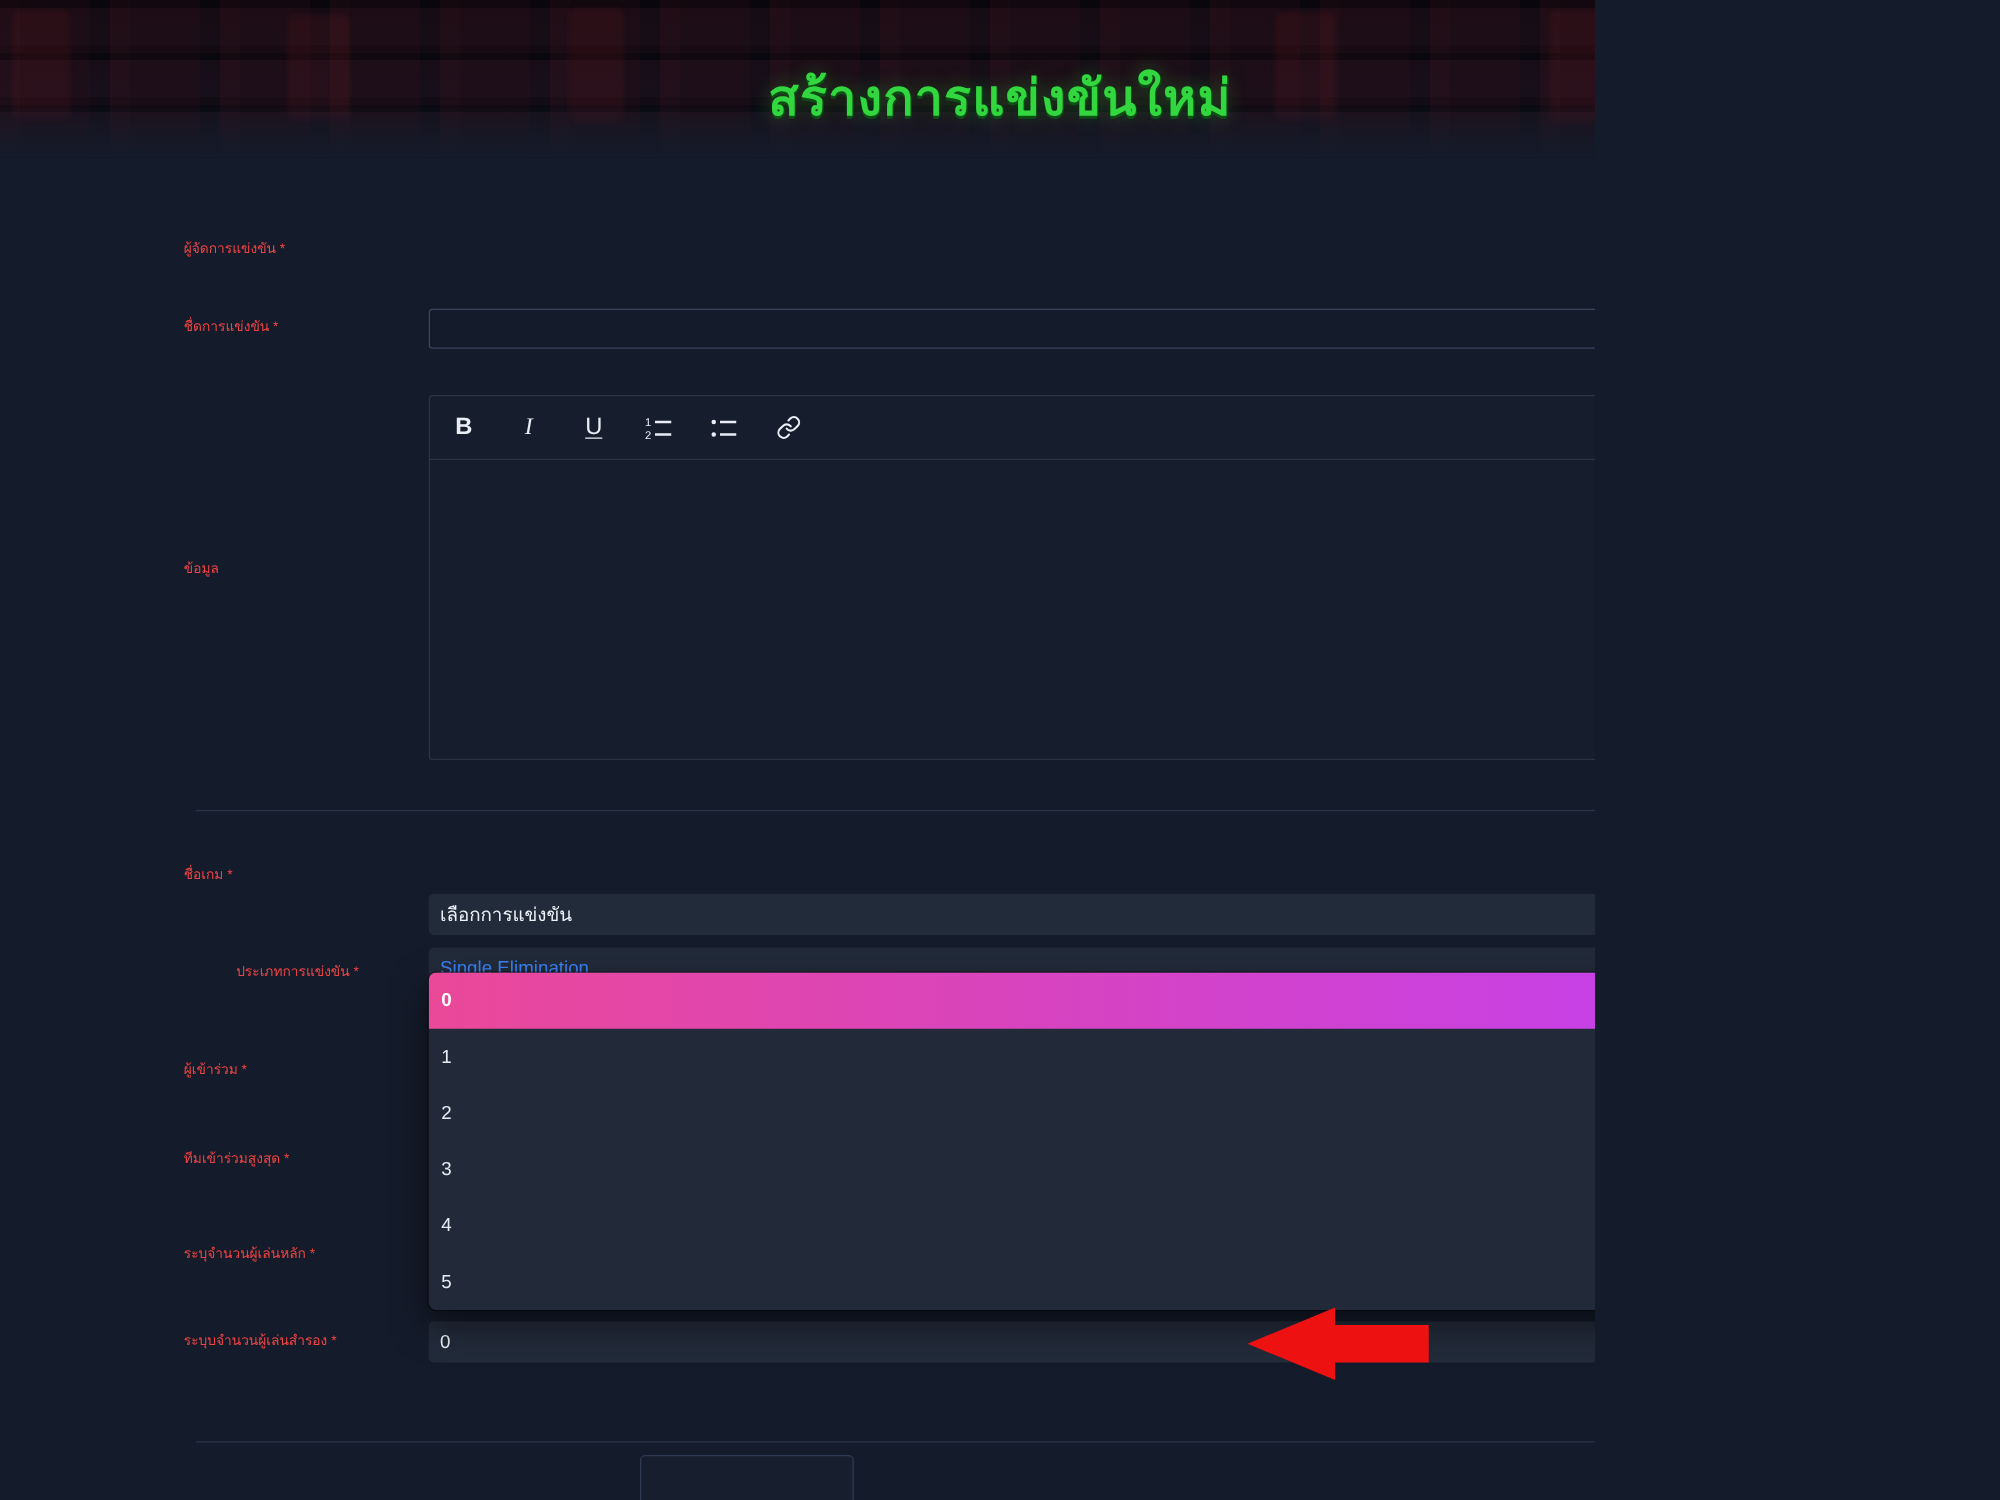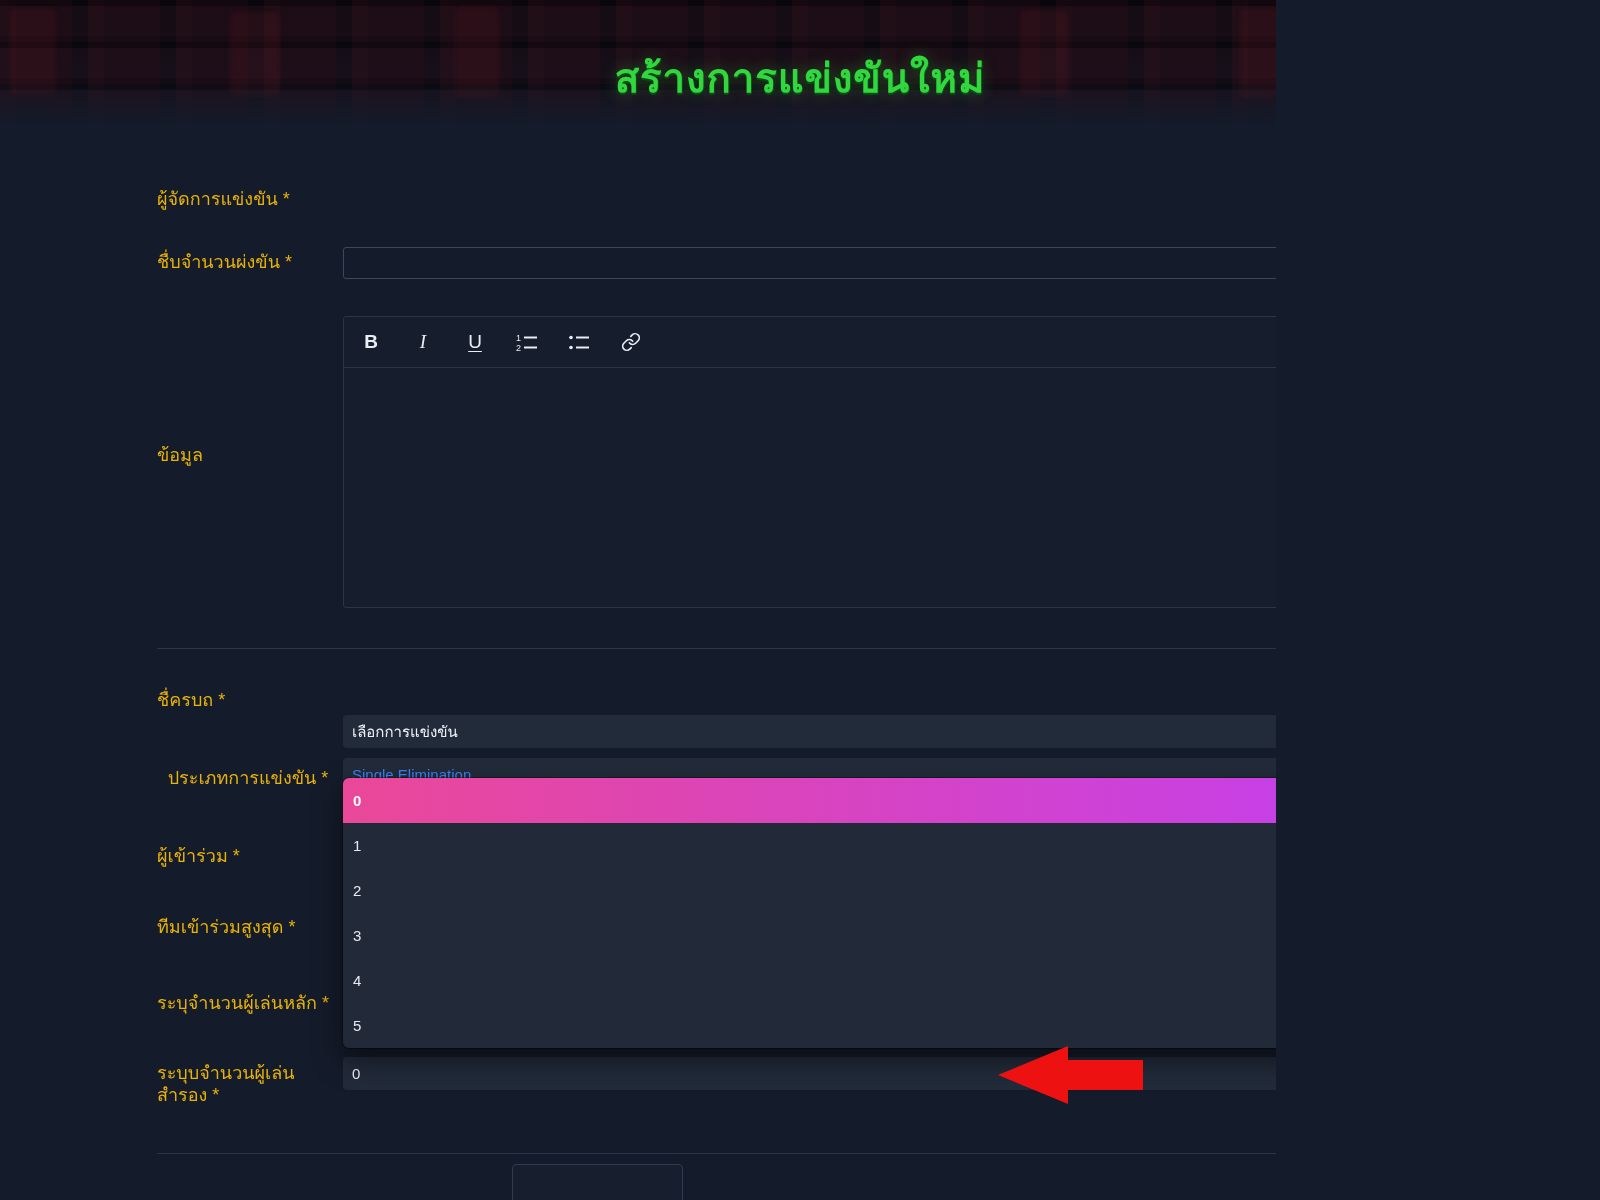--- a/index.html
+++ b/index.html
@@ -16,21 +16,21 @@
   .seat{position:absolute;border-radius:6px;background:rgba(150,30,45,.12);filter:blur(2px);}
 
   .page-title{position:absolute;left:0;top:46px;width:1600px;text-align:center;
     font-size:40px;font-weight:800;letter-spacing:1px;color:#32d73f;
     text-shadow:0 2px 0 #0b4f14,1px 1px 0 #0b4f14,0 0 16px rgba(50,215,63,.40);}
 
   .required-note{position:absolute;left:157px;top:142px;width:1287px;text-align:right;
     font-size:13.5px;color:#96a3b7;}
 
   
-  .flabel{position:absolute;left:157px;width:182px;font-size:18px;color:#eab308;line-height:22px;}
+  .flabel{position:absolute;left:147px;width:182px;font-size:11px;color:#ef4444;line-height:22px;}
   .field{position:absolute;left:343px;width:1101px;box-sizing:border-box;}
   .select{background:#222b3a;border-radius:4px;display:flex;align-items:center;
     padding:0 18px 0 9px;color:#eef2f8;font-size:15px;cursor:pointer;}
   .select .chev{margin-left:auto;display:flex;align-items:center;}
   .text-input{background:transparent;border:1px solid #3b475e;border-radius:3px;height:32px;
     color:#eef2f8;font-size:15px;padding:0 8px;outline:none;width:1101px;box-sizing:border-box;}
 
   
   .editor{border:1px solid #2b3544;border-radius:3px;height:292px;background:rgba(255,255,255,0.01);}
   .editor-toolbar{height:50px;border-bottom:1px solid #2b3544;display:flex;align-items:center;
@@ -71,21 +71,21 @@
     <div class="seat" style="left:230px;top:12px;width:50px;height:84px;"></div>
     <div class="seat" style="left:455px;top:6px;width:44px;height:92px;"></div>
     <div class="seat" style="left:1020px;top:10px;width:48px;height:86px;"></div>
     <div class="seat" style="left:1240px;top:8px;width:46px;height:90px;"></div>
     <div class="seat" style="left:1470px;top:12px;width:50px;height:84px;"></div>
   </div>
   <div class="page-title">สร้างการแข่งขันใหม่</div>
 
   <div class="flabel" style="top:188px;">ผู้จัดการแข่งขัน *</div>
 
-  <div class="flabel" style="top:251px;">ชื่บจำนวนผ่งขัน *</div>
+  <div class="flabel" style="top:251px;">ชื่ดการแข่งขัน *</div>
   <input class="field text-input" style="top: 247px;" value="">
 
   <div class="flabel" style="top:444px;">ข้อมูล</div>
   <div class="field editor" style="top:316px;">
     <div class="editor-toolbar">
       <button class="tbtn bold">B</button>
       <button class="tbtn italic">I</button>
       <button class="tbtn underline">U</button>
       <button class="tbtn">
         <svg width="22" height="20" viewBox="0 0 22 20">
@@ -108,21 +108,21 @@
           <path d="M10 13a5 5 0 0 0 7.54.54l3-3a5 5 0 0 0-7.07-7.07l-1.72 1.71"></path>
           <path d="M14 11a5 5 0 0 0-7.54-.54l-3 3a5 5 0 0 0 7.07 7.07l1.71-1.71"></path>
         </svg>
       </button>
     </div>
     <div class="editor-content"></div>
   </div>
 
   <div class="divider" style="top:648px;"></div>
 
-  <div class="flabel" style="top:689px;">ชื่ครบถ *</div>
+  <div class="flabel" style="top:689px;">ชื่อเกม *</div>
   <div class="field select" style="top:684px;height:33px;margin-top:31px;">
     <span>เลือกการแข่งขัน</span>
     <span class="chev">
       <svg width="18" height="18" viewBox="0 0 24 24" fill="none" stroke="#97a1b4" stroke-width="2.2" stroke-linecap="round" stroke-linejoin="round">
           <polyline points="6 9 12 15 18 9"></polyline>
         </svg>
     </span>
   </div>
 
   <div class="flabel" style="top:767px;text-align:center;">ประเภทการแข่งขัน *</div>

